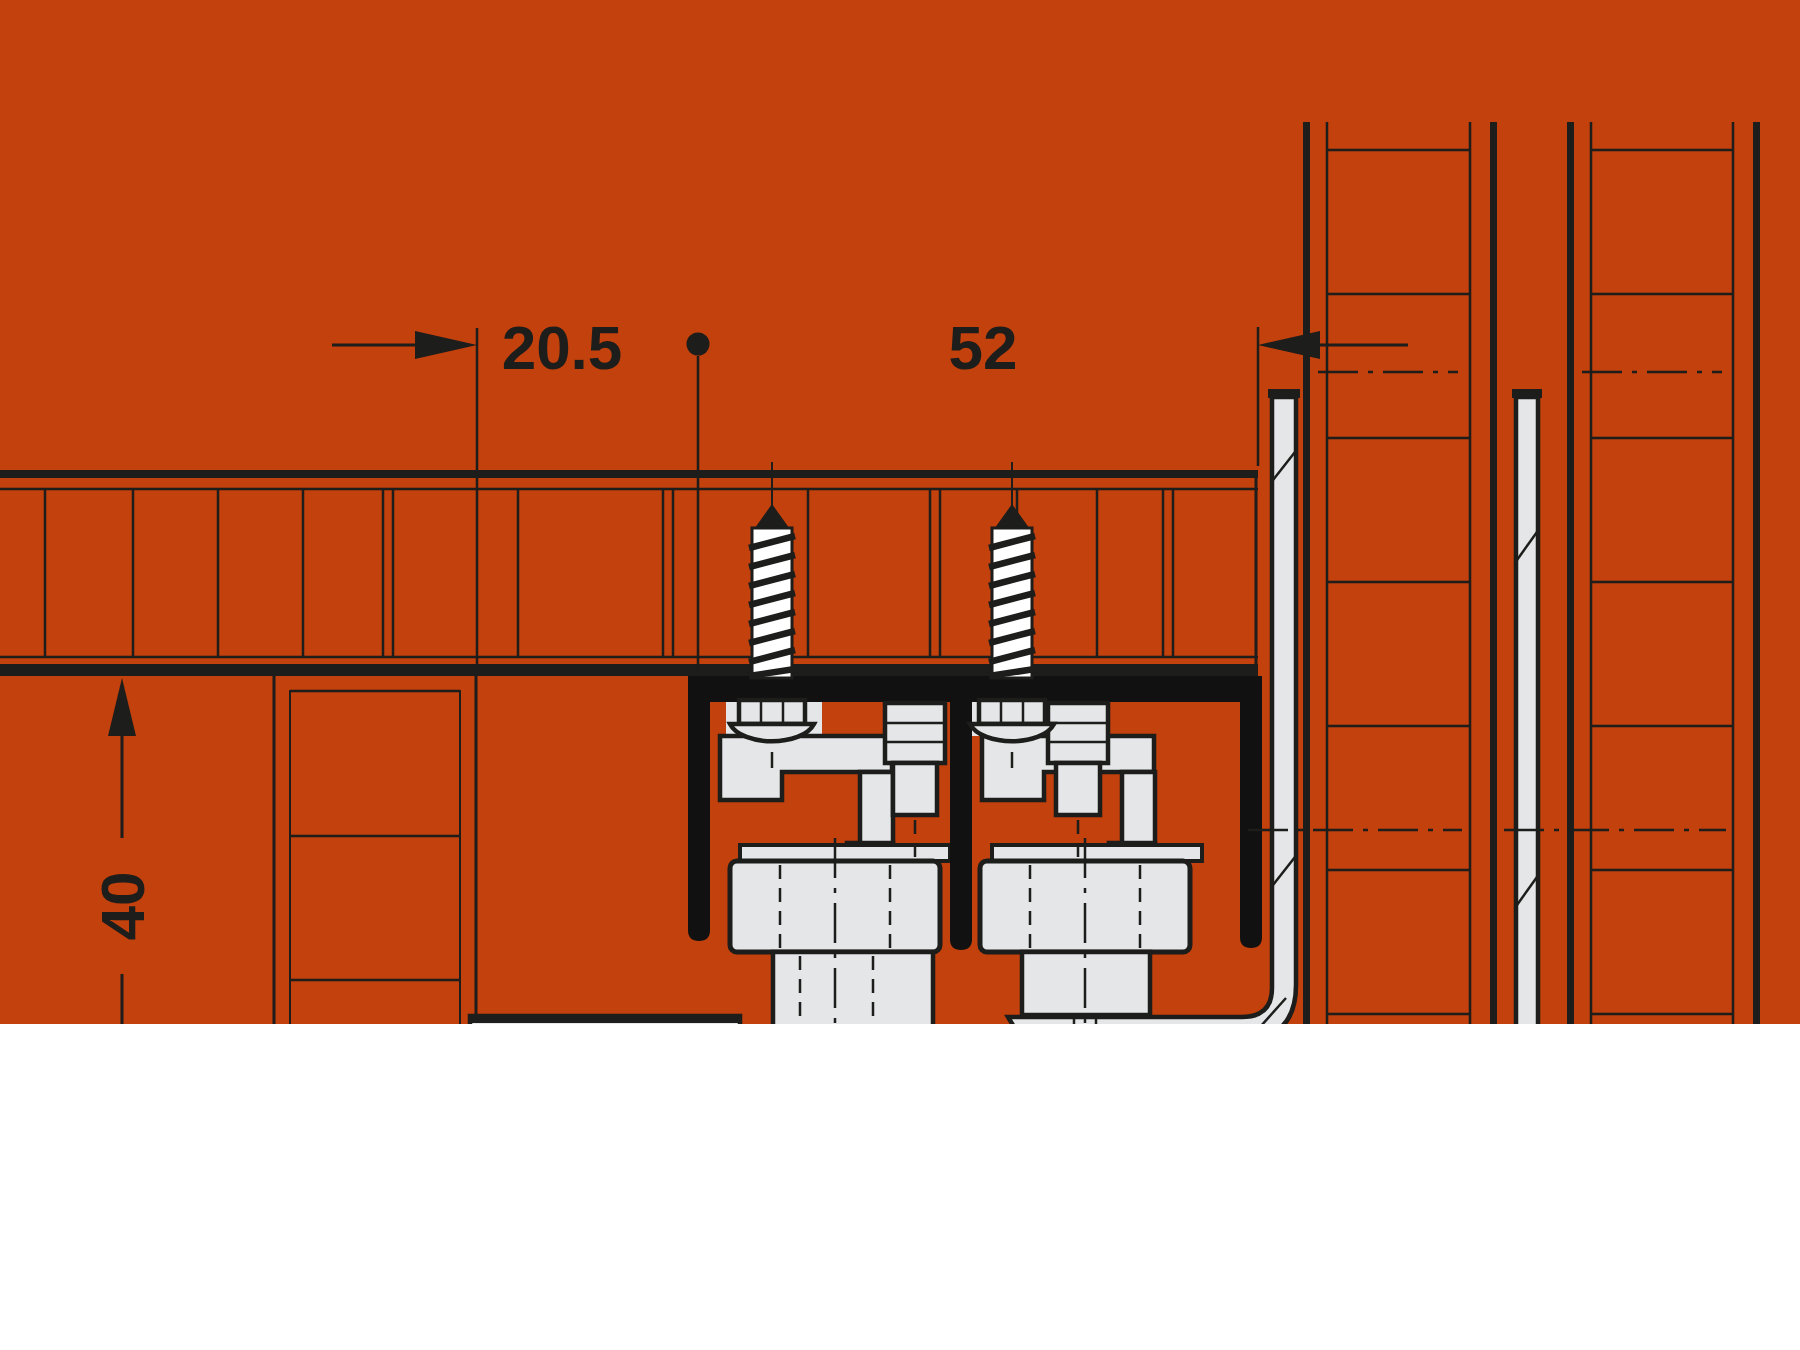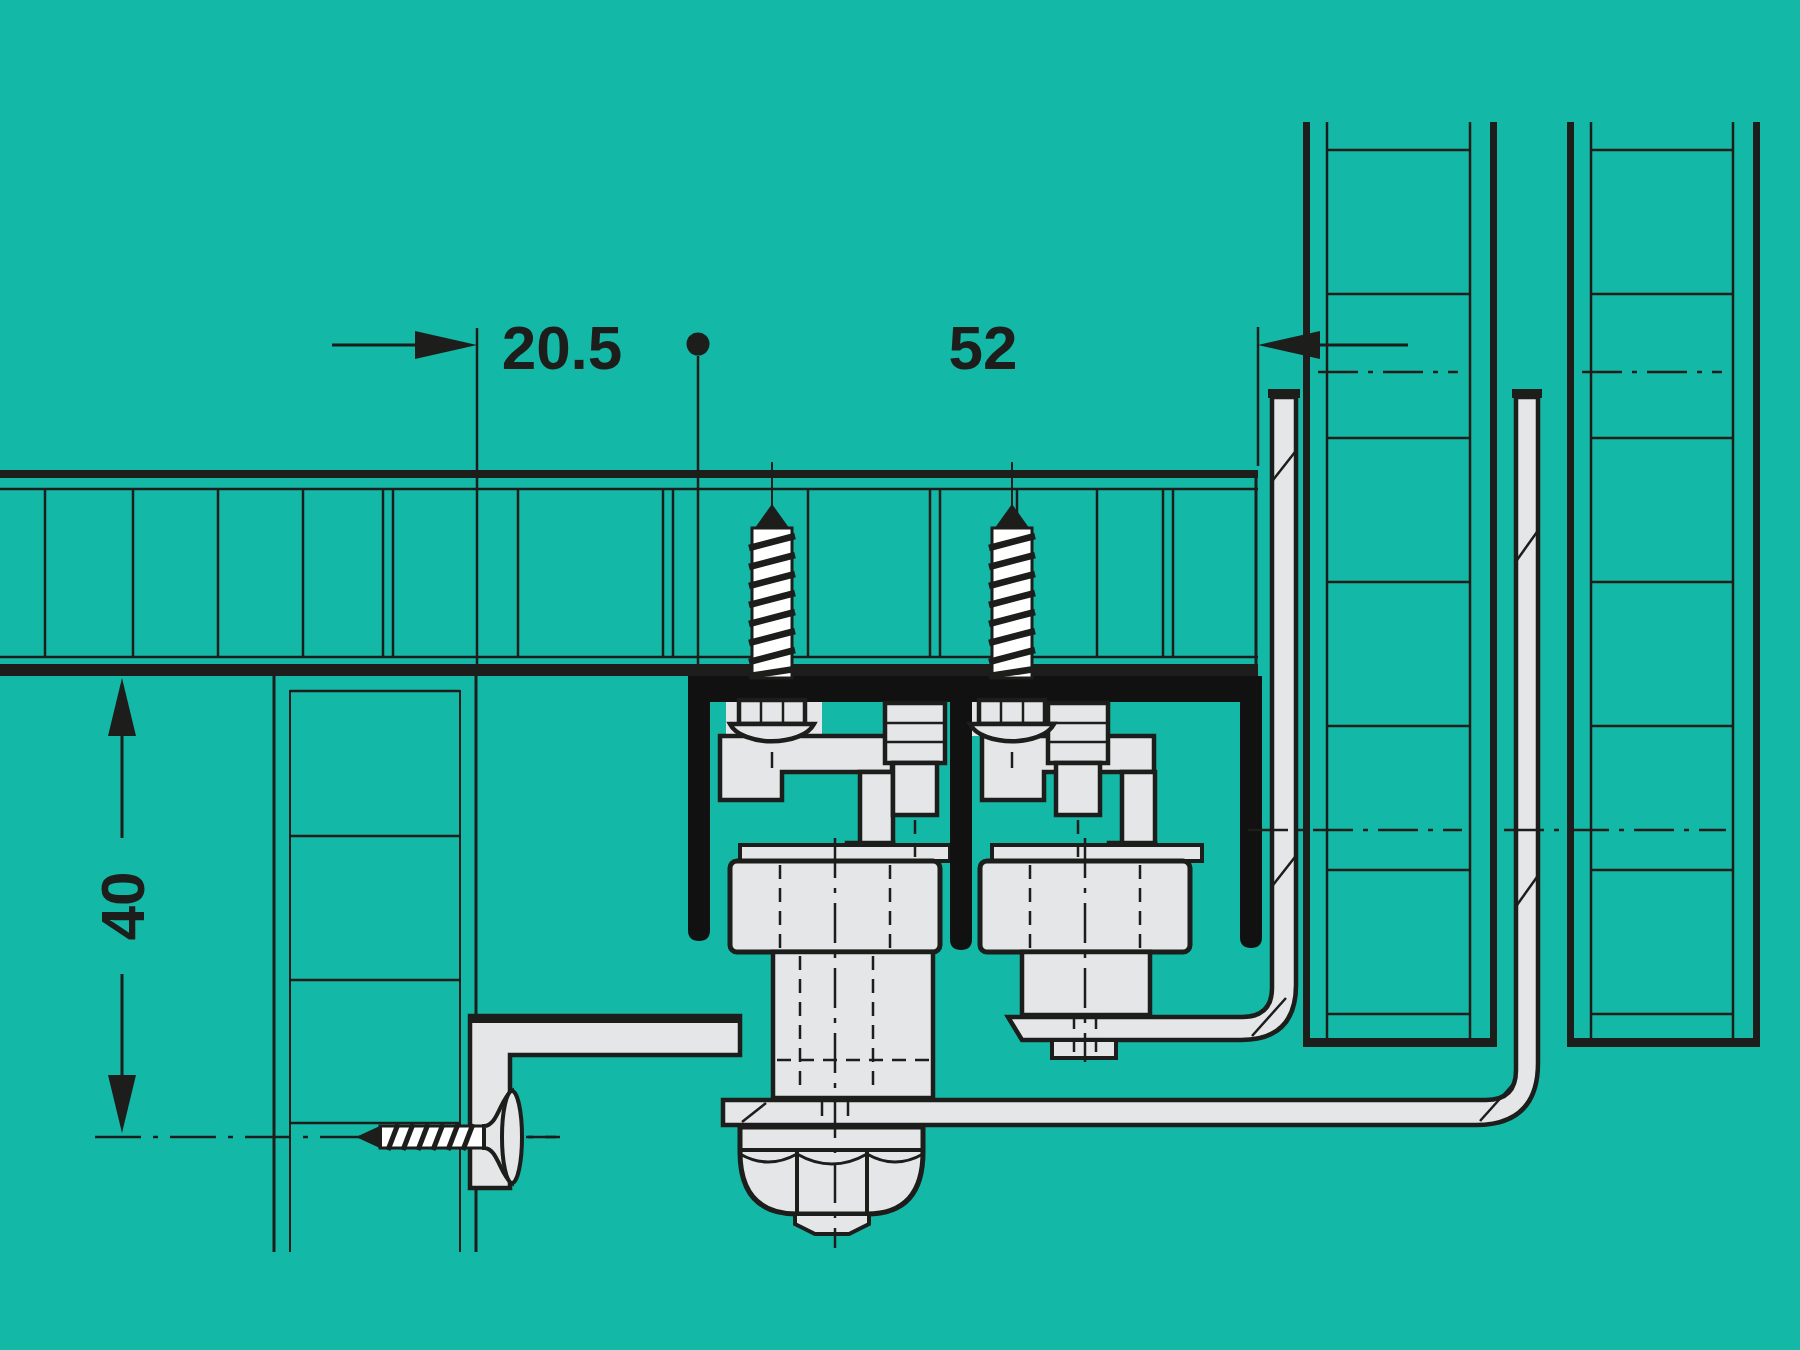--- a/index.html
+++ b/index.html
@@ -1,16 +1,16 @@
 <!DOCTYPE html>
 <html><head>
 <meta charset="utf-8">
 <style>
   html,body{margin:0;padding:0;background:#fff;}
-  .stage{position:relative;width:1800px;height:1350px;background:#14b8a6;overflow:hidden;}
+  .stage{position:relative;width:1800px;height:1024px;background:#c2410c;overflow:hidden;}
   svg{display:block;}
   .dimtext{font-family:"Liberation Sans","DejaVu Sans",sans-serif;font-weight:bold;font-size:62px;fill:#1d1d1b;}
 </style>
 </head>
 <body>
 
 <div class="stage">
 <svg width="1800" height="1350" viewBox="0 0 1800 1350">
 
   <g stroke="#1d1d1b">

